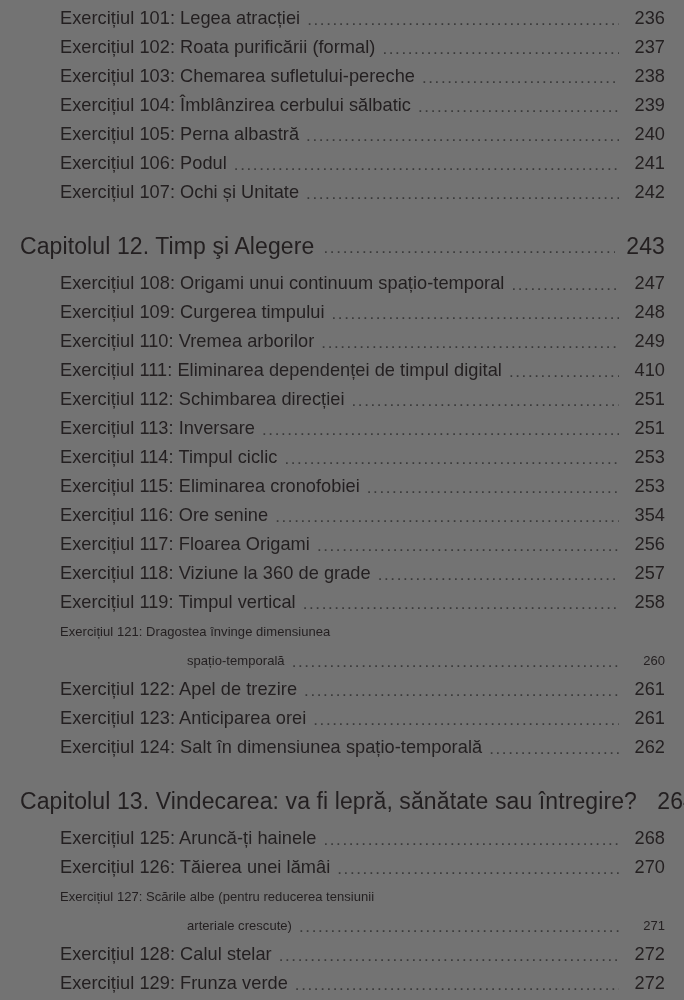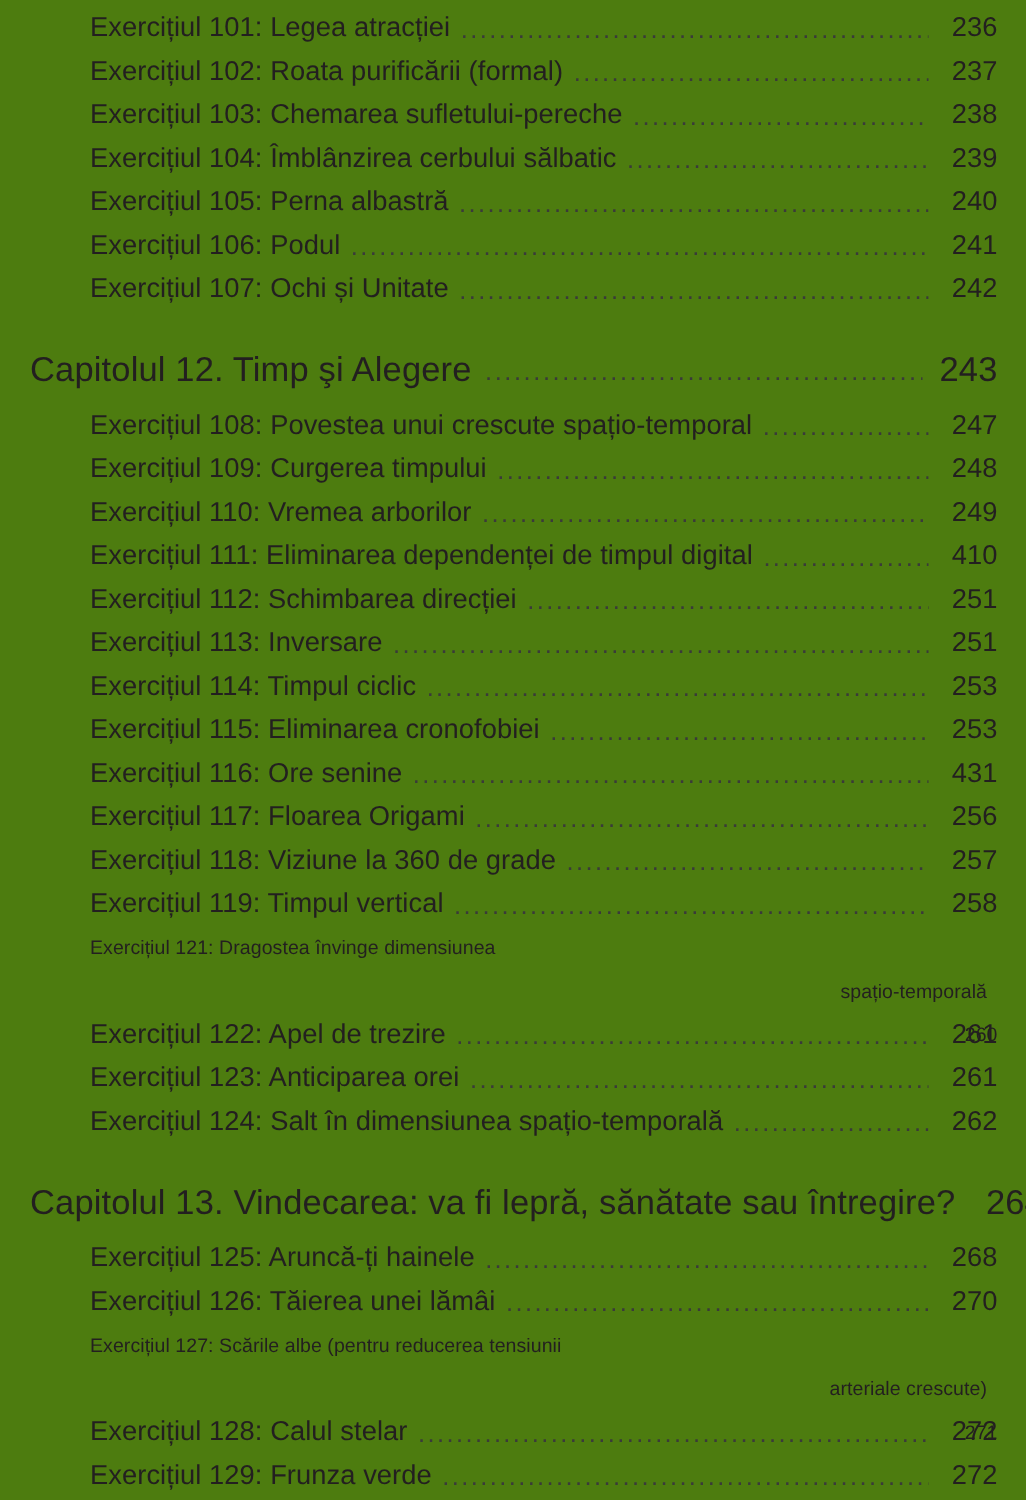--- a/index.html
+++ b/index.html
@@ -11,21 +11,21 @@
     width: 684px;
     height: 1000px;
     font-family: "Liberation Sans", sans-serif;
     color: #231f20;
     -webkit-font-smoothing: antialiased;
   }
   #toc-page {
     position: relative;
     width: 684px;
     height: 1000px;
-    background: #4d7c0f;
+    background: #737373;
     overflow: hidden;
     box-sizing: border-box;
     padding: 0;
   }
   .toc-list {
     position: absolute;
     left: 0;
     top: 0;
     width: 684px;
     padding-top: 4px;
@@ -116,21 +116,20 @@
   }
   .exercise-wrap .second-line {
     display: flex;
     align-items: flex-end;
     line-height: 29px;
     height: 29px;
     white-space: nowrap;
     padding-left: 127px;
     box-sizing: border-box;
     width: 605px;
-    flex-direction: column;
   }
   .exercise-wrap .second-line .label {
     flex: 0 0 auto;
     padding-right: 7px;
   }
   .exercise-wrap .second-line .leader {
     flex: 1 1 auto;
     position: relative;
     overflow: hidden;
     height: 29px;
@@ -192,21 +191,21 @@
         <span class="label">Exercițiul 107: Ochi și Unitate</span>
         <span class="leader"></span>
         <span class="pagenum">242</span>
       </div>
       <div class="toc-row chapter-row">
         <span class="label">Capitolul 12. Timp şi Alegere</span>
         <span class="leader"></span>
         <span class="pagenum">243</span>
       </div>
       <div class="toc-row exercise-row">
-        <span class="label">Exercițiul 108: Povestea unui crescute spațio-temporal</span>
+        <span class="label">Exercițiul 108: Origami unui continuum spațio-temporal</span>
         <span class="leader"></span>
         <span class="pagenum">247</span>
       </div>
       <div class="toc-row exercise-row">
         <span class="label">Exercițiul 109: Curgerea timpului</span>
         <span class="leader"></span>
         <span class="pagenum">248</span>
       </div>
       <div class="toc-row exercise-row">
         <span class="label">Exercițiul 110: Vremea arborilor</span>
@@ -234,21 +233,21 @@
         <span class="pagenum">253</span>
       </div>
       <div class="toc-row exercise-row">
         <span class="label">Exercițiul 115: Eliminarea cronofobiei</span>
         <span class="leader"></span>
         <span class="pagenum">253</span>
       </div>
       <div class="toc-row exercise-row">
         <span class="label">Exercițiul 116: Ore senine</span>
         <span class="leader"></span>
-        <span class="pagenum">431</span>
+        <span class="pagenum">354</span>
       </div>
       <div class="toc-row exercise-row">
         <span class="label">Exercițiul 117: Floarea Origami</span>
         <span class="leader"></span>
         <span class="pagenum">256</span>
       </div>
       <div class="toc-row exercise-row">
         <span class="label">Exercițiul 118: Viziune la 360 de grade</span>
         <span class="leader"></span>
         <span class="pagenum">257</span>

